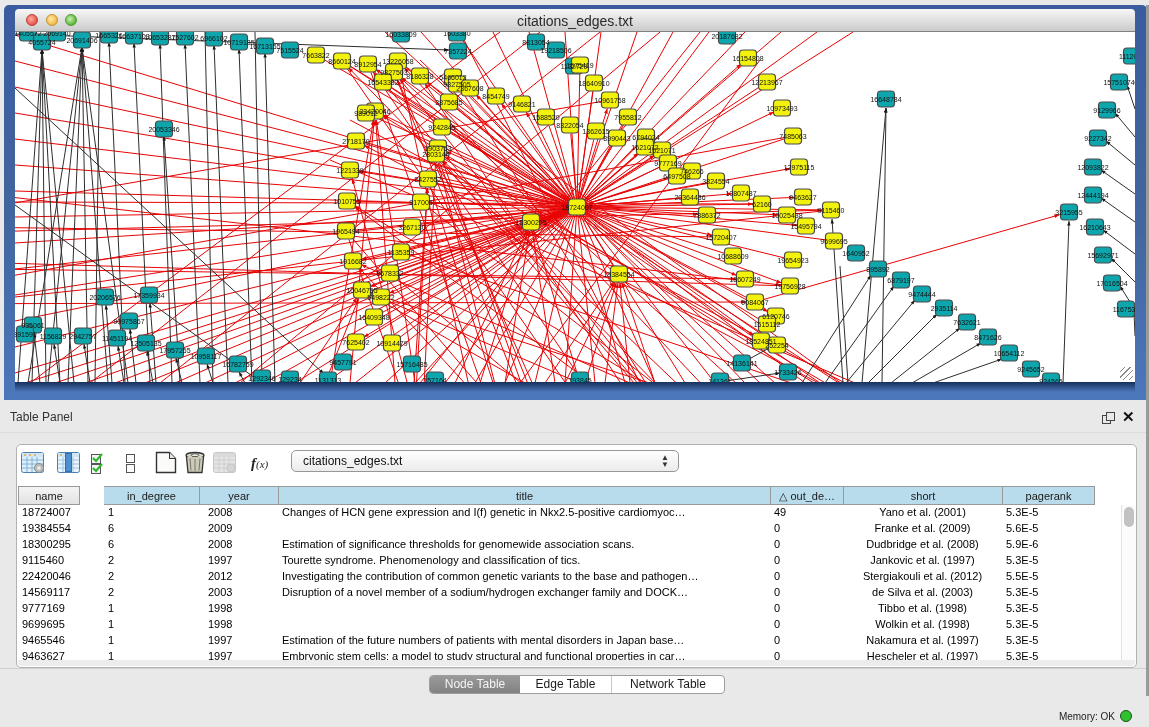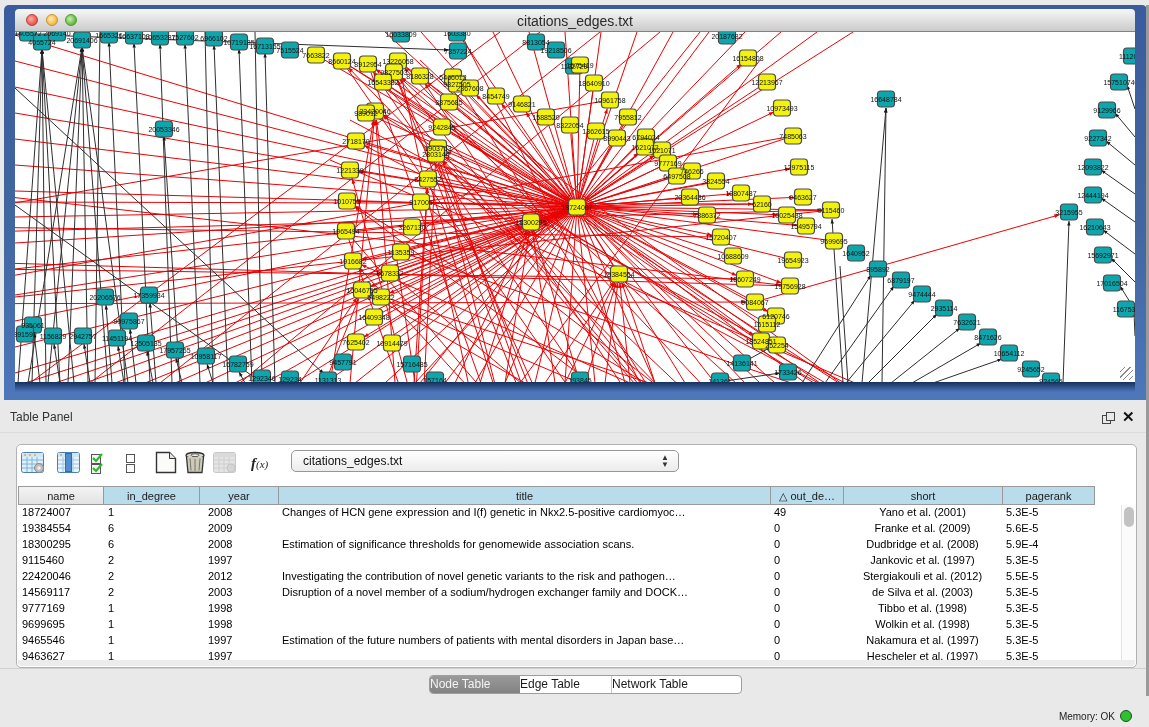--- a/index.html
+++ b/index.html
@@ -27,21 +27,21 @@
 #thead .h0{background:linear-gradient(180deg,#f4f4f4,#e2e2e2);border-left:1px solid #999}
 #tbody{position:absolute;left:1px;top:60px;width:1104px;height:156px;font-size:11px;color:#000}
 .tr{position:absolute;left:0;width:100%;height:16px;line-height:15px;white-space:nowrap}
 .tr span{position:absolute;overflow:hidden}
 .c0{left:4px;width:80px}.c1{left:90px;width:92px}.c2{left:190px;width:75px}.c3{left:264px;width:488px}
 .c4{left:756px;width:69px}.c5{left:825px;width:159px;text-align:center}.c6{left:988px;width:90px}
 #vscroll{position:absolute;left:1104px;top:60px;width:15px;height:157px;background:#fbfbfb;border-left:1px solid #e3e3e3}
 #vthumb{position:absolute;left:2px;top:2px;width:10px;height:20px;border-radius:5px;background:#c2c2c2}
 #tabbar{position:absolute;left:0;top:668px;width:1146px;height:59px;background:#e9e9e9;border-top:1px solid #d0d0d0}
 #segs{position:absolute;left:429px;top:6px;height:19px;border:1px solid #9e9e9e;border-radius:4px;overflow:hidden;font-size:12px;line-height:17px;background:#fff}
-#segs .s{float:left;height:19px;color:#1a1a1a}
+#segs .s{float:left;height:19px;text-align:center;color:#1a1a1a}
 #segs .on{background:linear-gradient(180deg,#9a9a9a,#7f7f7f);color:#f4f4f4}
 #segs .b{border-left:1px solid #c9c9c9}
 #memory{position:absolute;right:34px;top:711px;font-size:10px;color:#222}
 #memdot{position:absolute;left:1120px;top:710px;width:12px;height:12px;border-radius:50%;background:#2ec32e;border:1px solid #1c4f1c}
 </style></head>
 <body>
 <div id="netwin">
   <div id="titlebar">
     <div id="title">citations_edges.txt</div>
     <div class="tl" id="tl-r"></div>
@@ -810,21 +810,21 @@
       </g>
 
       <g transform="translate(230,2)">
         <text x="0" y="15" font-size="15" font-style="italic" font-weight="bold" font-family="Liberation Serif,serif" fill="#222">f</text>
         <text x="5" y="15" font-size="11" font-style="italic" font-family="Liberation Serif,serif" fill="#222">(x)</text>
       </g>
     </svg>
     <div id="dropdown">citations_edges.txt<div id="dd-ar">▲<br>▼</div></div>
   </div>
   <div id="thead">
-      <div class="h h0" style="left:0px;width:86px">name</div>
+      <div class="h h0" style="left:0px;width:62px">name</div>
       <div class="h" style="left:86px;width:96px">in_degree</div>
       <div class="h" style="left:182px;width:79px">year</div>
       <div class="h" style="left:261px;width:492px">title</div>
       <div class="h" style="left:753px;width:73px">△ out_de…</div>
       <div class="h" style="left:826px;width:159px">short</div>
       <div class="h" style="left:985px;width:92px">pagerank</div>
     </div>
   <div id="tbody">
 <div class="tr" style="top:0px">
 <span class="c0">18724007</span>
@@ -843,35 +843,36 @@
         <span class="c5">Franke et al. (2009)</span>
         <span class="c6">5.6E-5</span>
       </div>
 <div class="tr" style="top:32px">
 <span class="c0">18300295</span>
         <span class="c1">6</span>
         <span class="c2">2008</span>
         <span class="c3">Estimation of significance thresholds for genomewide association scans.</span>
         <span class="c4">0</span>
         <span class="c5">Dudbridge et al. (2008)</span>
-        <span class="c6">5.9E-4</span>
+        <span class="c6">5.9E-6</span>
       </div>
 <div class="tr" style="top:48px">
 <span class="c0">9115460</span>
         <span class="c1">2</span>
         <span class="c2">1997</span>
+        <span class="c3">Tourette syndrome. Phenomenology and classification of tics.</span>
         <span class="c4">0</span>
         <span class="c5">Jankovic et al. (1997)</span>
         <span class="c6">5.3E-5</span>
       </div>
 <div class="tr" style="top:64px">
 <span class="c0">22420046</span>
         <span class="c1">2</span>
         <span class="c2">2012</span>
-        <span class="c3">Investigating the contribution of novel genetic variants to the risk and pathogen…</span>
+        <span class="c3">Investigating the contribution of common genetic variants to the base and pathogen…</span>
         <span class="c4">0</span>
         <span class="c5">Stergiakouli et al. (2012)</span>
         <span class="c6">5.5E-5</span>
       </div>
 <div class="tr" style="top:80px">
 <span class="c0">14569117</span>
         <span class="c1">2</span>
         <span class="c2">2003</span>
         <span class="c3">Disruption of a novel member of a sodium/hydrogen exchanger family and DOCK…</span>
         <span class="c4">0</span>
@@ -900,30 +901,31 @@
         <span class="c2">1997</span>
         <span class="c3">Estimation of the future numbers of patients with mental disorders in Japan base…</span>
         <span class="c4">0</span>
         <span class="c5">Nakamura et al. (1997)</span>
         <span class="c6">5.3E-5</span>
       </div>
 <div class="tr" style="top:144px">
 <span class="c0">9463627</span>
         <span class="c1">1</span>
         <span class="c2">1997</span>
+        <span class="c3">Embryonic stem cells: a model to study structural and functional properties in car…</span>
         <span class="c4">0</span>
         <span class="c5">Hescheler et al. (1997)</span>
         <span class="c6">5.3E-5</span>
       </div>
   </div>
   <div id="vscroll">
       <div id="vthumb"></div>
     </div>
   <div style="position:absolute;left:1px;bottom:1px;width:1117px;height:6px;background:#ececec;border-radius:0 0 4px 4px"></div>
 </div>
 <div id="tabbar">
   <div id="segs">
     <div class="s on" style="width:90px">Node Table</div>
       <div class="s" style="width:91px">Edge Table</div>
-      <div class="s b" style="width:130px">Network Table</div>
+      <div class="s b" style="width:113px">Network Table</div>
   </div>
 </div>
 <div id="memory">Memory: OK</div>
 <div id="memdot"></div>
 </body></html>

